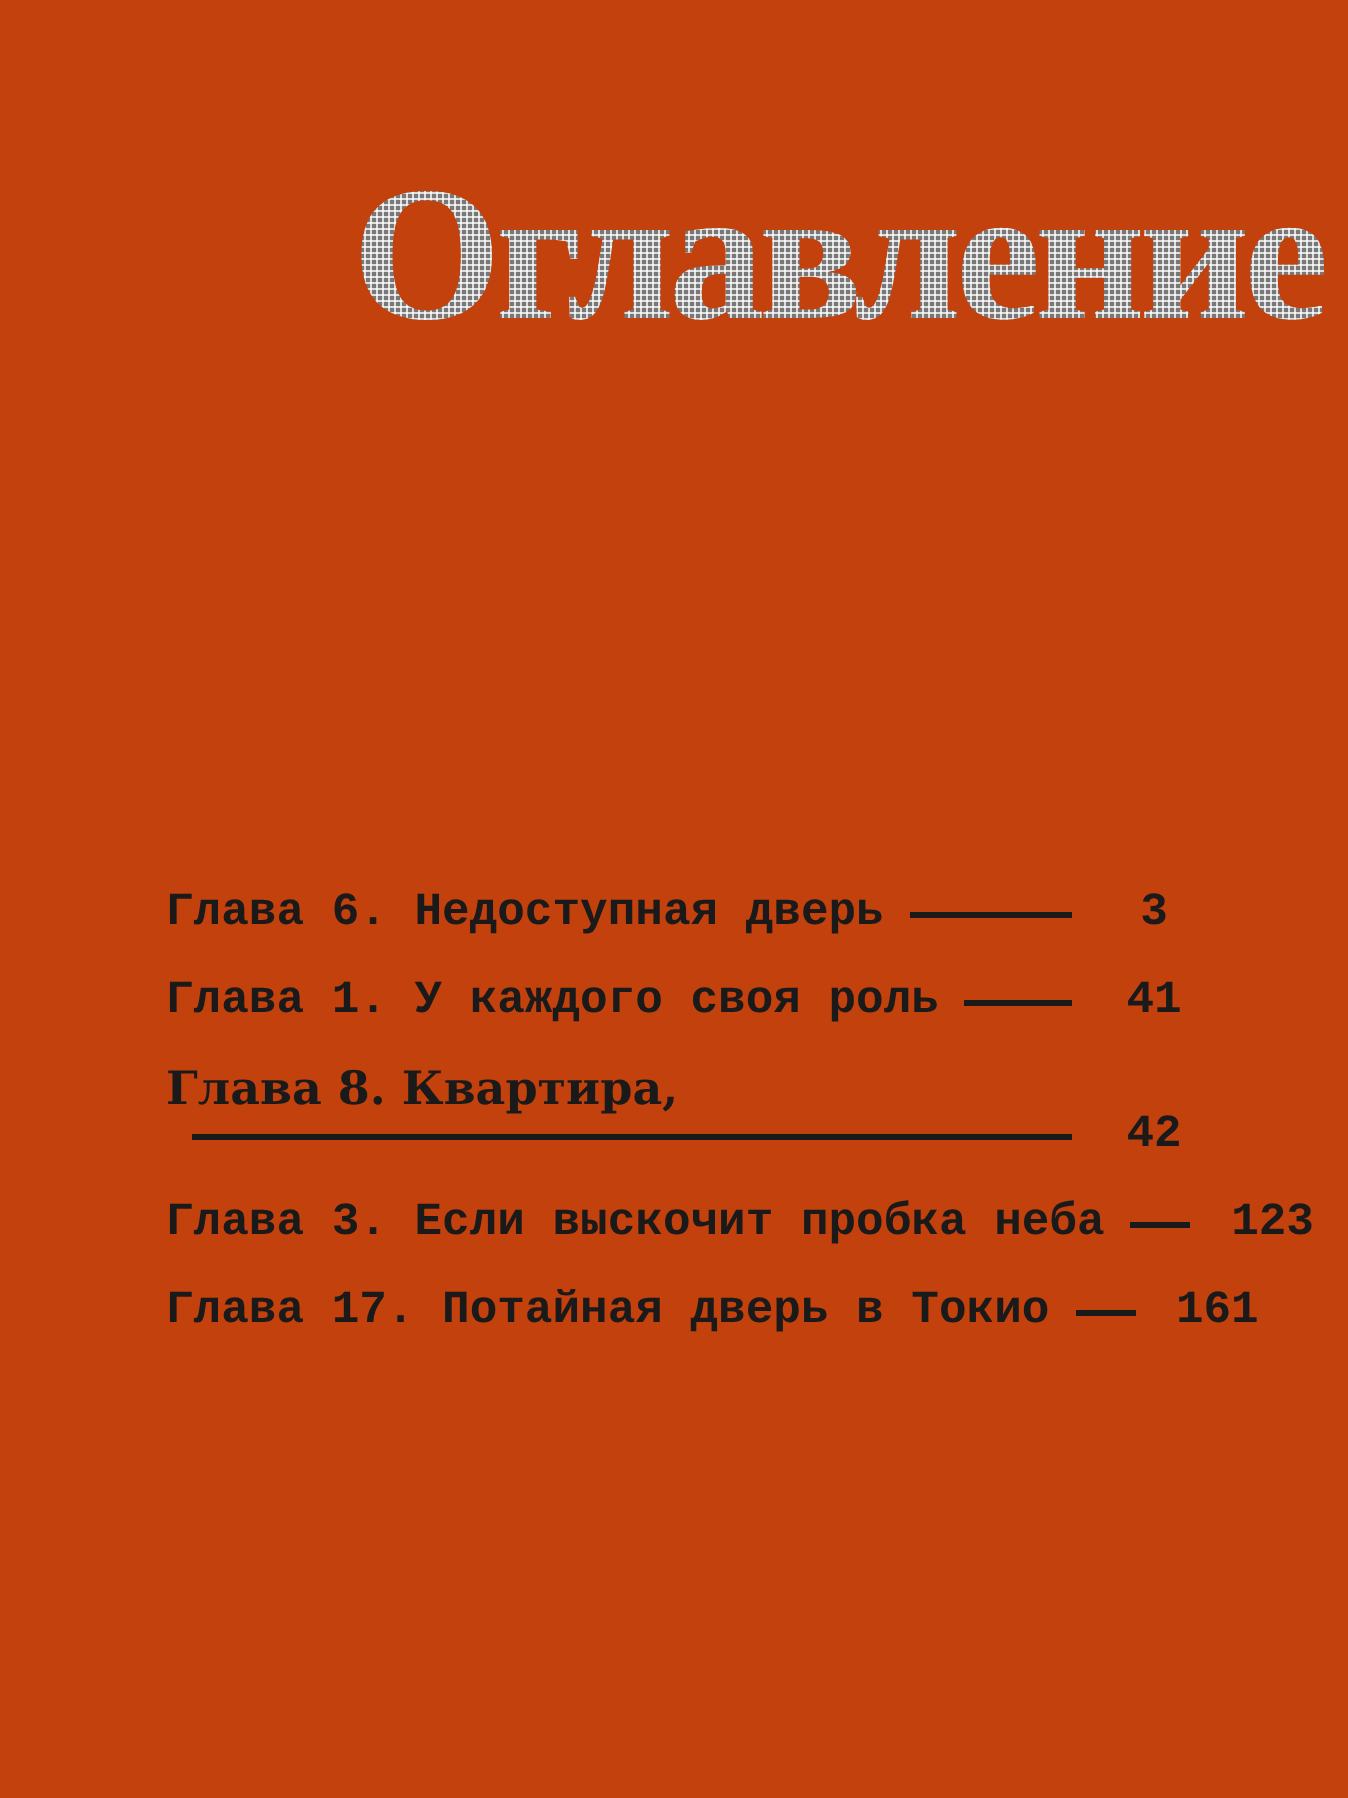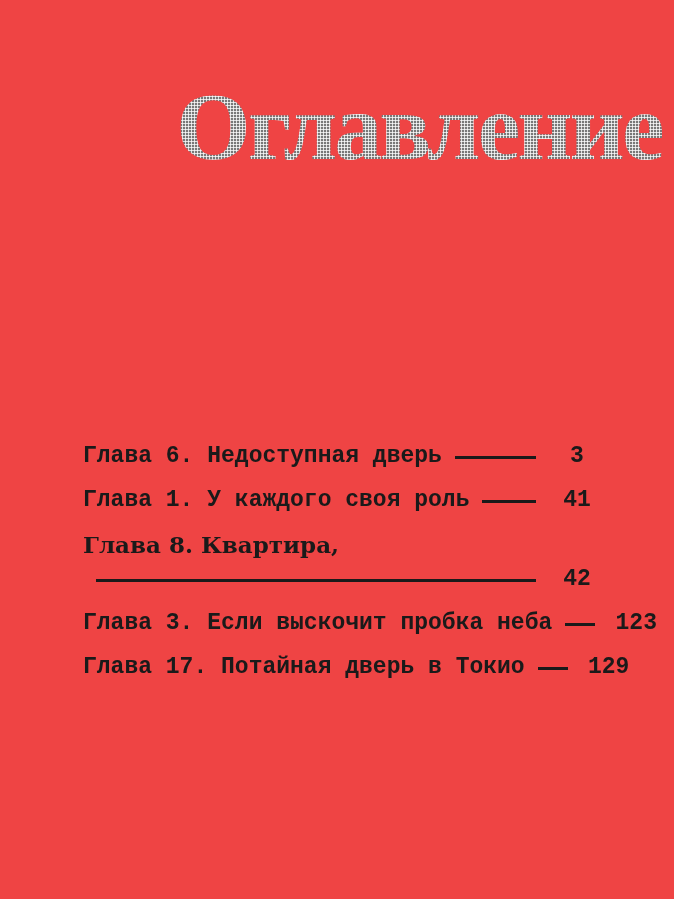--- a/index.html
+++ b/index.html
@@ -10,21 +10,21 @@
     width: 674px;
     height: 899px;
     background: #fefefe;
     overflow: hidden;
     font-family: "DejaVu Serif", "Liberation Serif", serif;
   }
   .page {
     position: relative;
     width: 674px;
     height: 899px;
-    background: #ef4444;
+    background: #c2410c;
   }
 
   
   .toc-title {
     position: absolute;
     top: 15px;
     left: 176px;
     font-family: "Liberation Serif", serif;
     font-weight: 700;
     font-size: 96px;
@@ -62,21 +62,21 @@
   .toc-row {
     display: flex;
     align-items: center;
     font-family: Liberation Mono, monospace;
   }
   .toc-label {
     white-space: nowrap;
     flex: 0 0 auto;
   }
   .toc-entry .wrap-line {
-    margin-bottom: 12px;
+    margin-bottom: 0;
   }
   .leader {
     flex: 1 1 auto;
     height: 3px;
     background: #1a1a1a;
     margin: 0 10px 0 13px;
     position: relative;
     top: 1px;
     min-width: 30px;
   }
@@ -118,17 +118,17 @@
 
     <div class="toc-entry toc-row">
       <span class="toc-label">Глава 3. Если выскочит пробка неба</span>
       <span class="leader"></span>
       <span class="toc-page">123</span>
     </div>
 
     <div class="toc-entry toc-row">
       <span class="toc-label">Глава 17. Потайная дверь в Токио</span>
       <span class="leader"></span>
-      <span class="toc-page">129</span>
+      <span class="toc-page">161</span>
     </div>
 
   </div>
 </div>
 
 </body></html>

